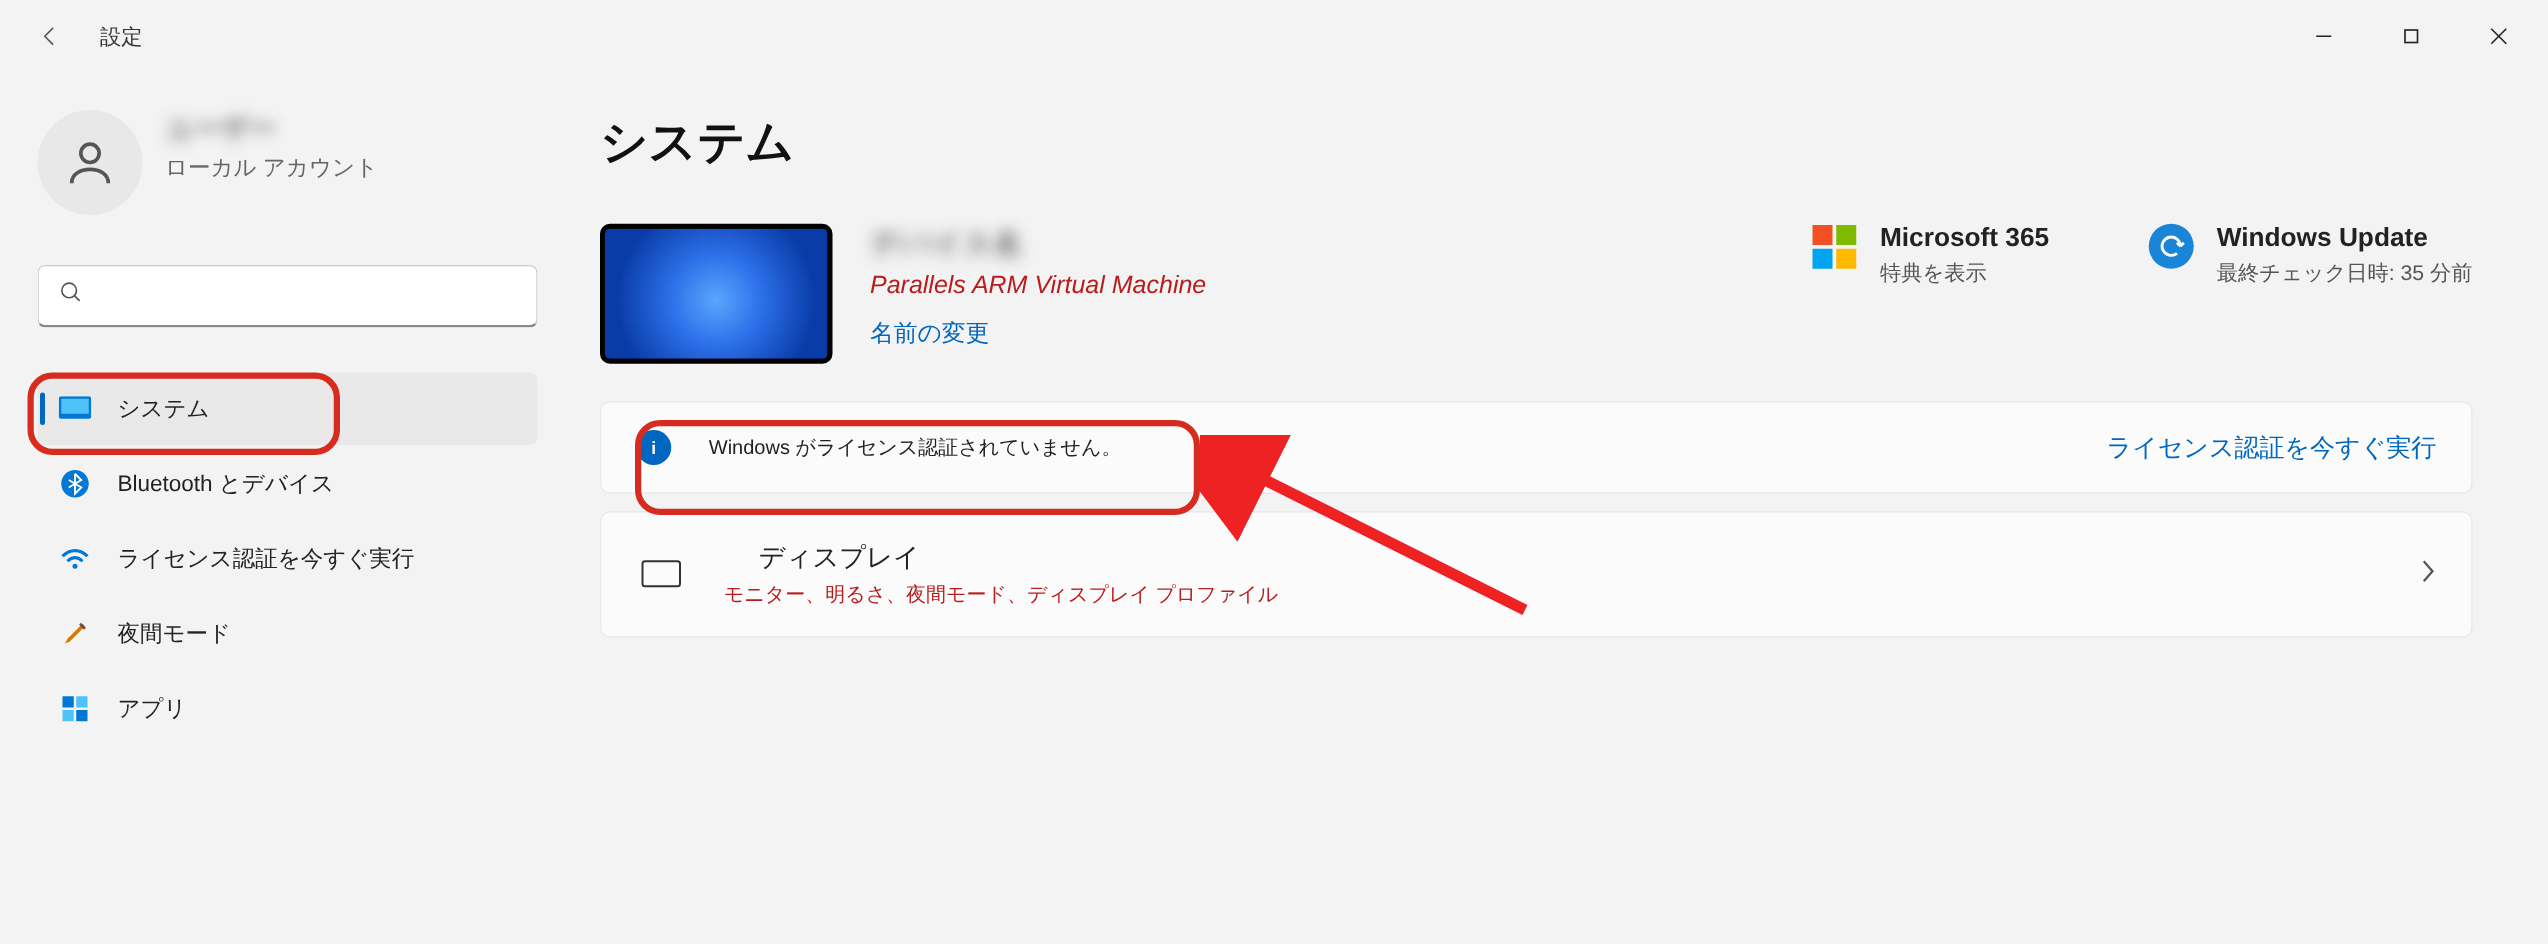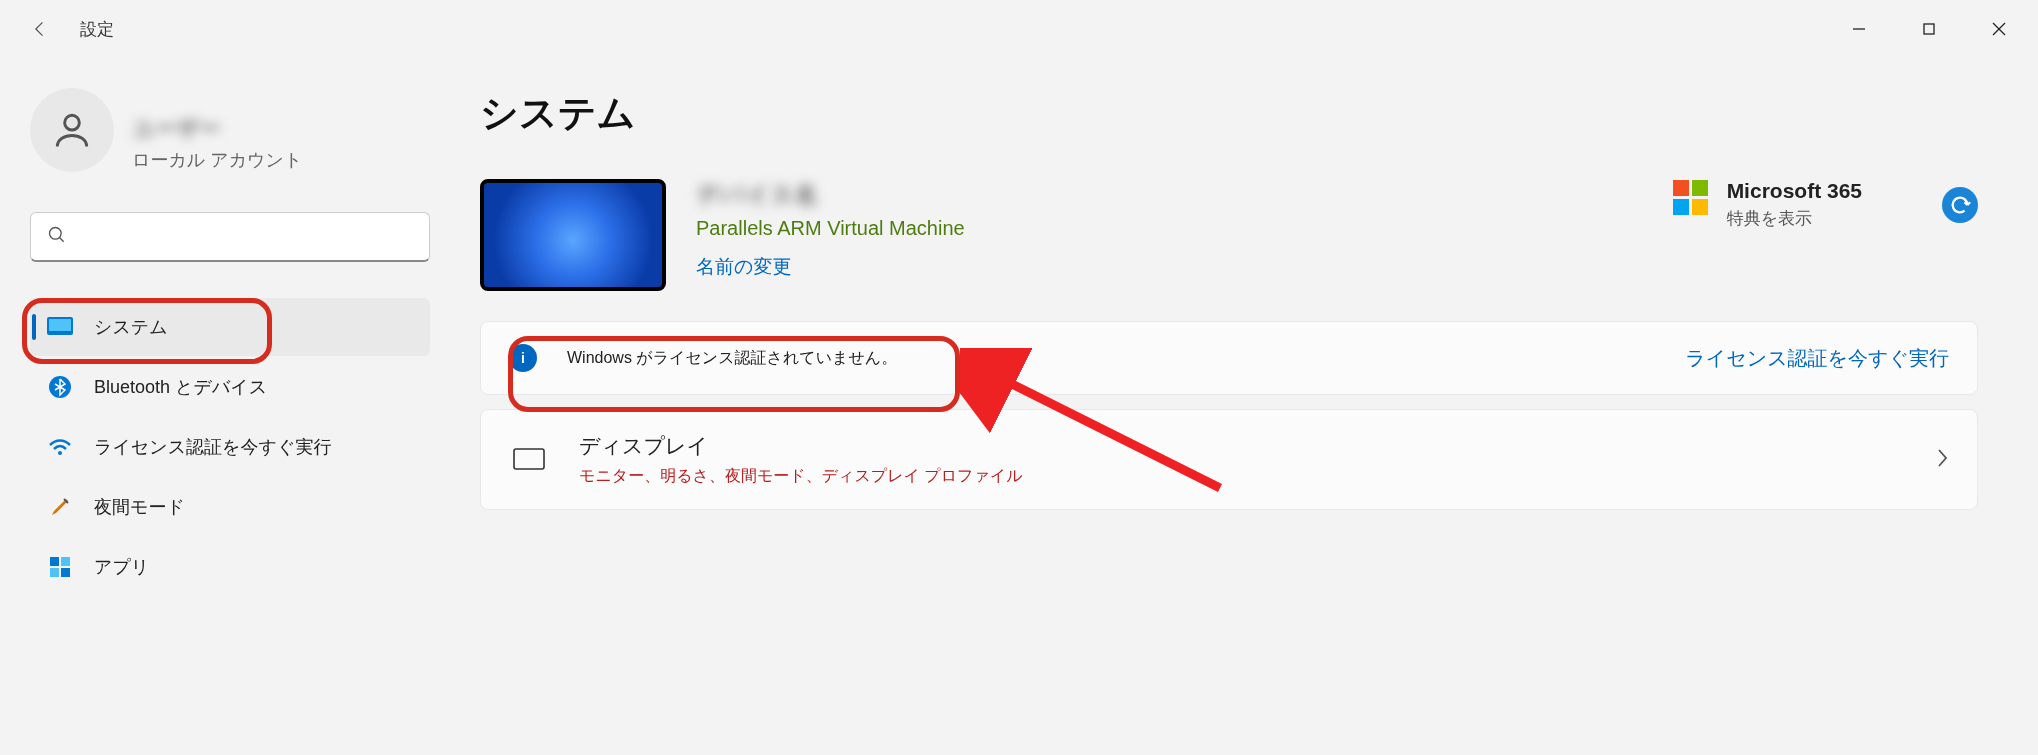--- a/index.html
+++ b/index.html
@@ -32,21 +32,21 @@
     width: 70px; height: 46px;
     display: flex; align-items: center; justify-content: center;
     color: #222;
     cursor: pointer;
   }
   .main-layout { display: flex; }
   .sidebar {
     width: 450px;
     padding: 30px 20px 0 30px;
   }
-  .account-block { display: flex; align-items: flex-end; gap: 18px; margin-bottom: 40px; }
+  .account-block { display: flex; align-items: flex-start; gap: 18px; margin-bottom: 40px; }
   .avatar-circle {
     width: 84px; height: 84px; border-radius: 50%;
     background: #e8e8e8;
     display: flex; align-items: center; justify-content: center;
   }
   .avatar-circle svg { width: 44px; height: 44px; color: #555; }
   .account-text .name { font-size: 22px; color: #222; filter: blur(6px); }
   .account-text .sub { font-size: 18px; color: #666; margin-top: 4px; }
   .search-box {
     position: relative;
@@ -98,21 +98,21 @@
   }
   .page-title { font-size: 38px; font-weight: 600; color: #111; margin-bottom: 40px; }
   .device-row { display: flex; align-items: flex-start; gap: 30px; margin-bottom: 30px; }
   .device-thumb {
     width: 186px; height: 112px;
     background: #000; border-radius: 8px; border: 4px solid #000;
     display:flex; align-items:center; justify-content:center;
     overflow:hidden;
   }
   .device-info .name { font-size: 24px; color: #222; filter: blur(6px); }
-  .device-info .sub { font-size: 20px; color: #4d7c0f; margin-top: 6px; }
+  .device-info .sub { font-size: 20px; color: #b91c1c; margin-top: 6px; font-style: italic; }
   .device-info .rename { font-size: 19px; color: #0067c0; margin-top: 14px; cursor: pointer; }
   .side-cards { margin-left: auto; display: flex; gap: 80px; align-items: center; }
   .side-card { display: flex; align-items: flex-start; gap: 18px; cursor: pointer; }
   .side-card .ic { width: 36px; height: 36px; display:flex; align-items:center; justify-content:center; }
   .side-card .t1 { font-size: 21px; font-weight: 600; color: #222; }
   .side-card .t2 { font-size: 17px; color: #555; margin-top: 4px; }
   .ms-logo { display: grid; grid-template-columns: 16px 16px; grid-template-rows: 16px 16px; gap: 3px; }
   .ms-logo div:nth-child(1){background:#f25022;}
   .ms-logo div:nth-child(2){background:#7fba00;}
   .ms-logo div:nth-child(3){background:#00a4ef;}
@@ -130,21 +130,21 @@
     width: 28px; height: 28px; border-radius: 50%;
     background: #0067c0; color: #fff;
     display:flex; align-items:center; justify-content:center;
     font-size: 14px; font-weight: bold;
     margin-right: 30px;
     flex-shrink:0;
   }
   .activation-panel .msg { font-size: 16px; color: #222; }
   .activation-panel .link { margin-left: auto; font-size: 20px; color: #0067c0; cursor:pointer;text-align:right; }
   .setting-panel .set-icon { width:40px; margin-right: 30px; color:#333; display:flex; align-items:center; justify-content:center; }
-  .setting-panel .set-text .t1 { font-size: 21px; color: #222; }
+  .setting-panel .set-text .t1 { font-size: 21px; color: #222; margin-left: 28px; }
   .setting-panel .set-text .t2 { font-size: 16px; color: #b91c1c; margin-top: 6px; }
   .setting-panel .chev { margin-left:auto; color:#555; }
   .arrow-anno {
     position: absolute;
     pointer-events: none;
   }
   .bloom {
     width:100%; height:100%;
     background: radial-gradient(circle at 50% 55%, #5aa6ff 0%, #2c6fe8 35%, #0a3ca8 75%);
     position:relative;
@@ -287,20 +287,24 @@
           </div>
         </div>
         <div class="side-card">
           <div class="ic">
             <div class="wu-icon">
               <svg width="22" height="22" viewBox="0 0 24 24" fill="none" stroke="#fff" stroke-width="2.5">
                   <path d="M20 12a8 8 0 10-3 6.2M20 12l-3-3m3 3l3-3"></path>
                 </svg>
             </div>
           </div>
+          <div>
+            <div class="t1">Windows Update</div>
+            <div class="t2">最終チェック日時: 35 分前</div>
+          </div>
         </div>
       </div>
     </div>
 
     <div class="panel activation-panel">
       <div class="info-icon">i</div>
       <div class="msg">Windows がライセンス認証されていません。</div>
       <div class="link">ライセンス認証を今すぐ実行</div>
     </div>
 

